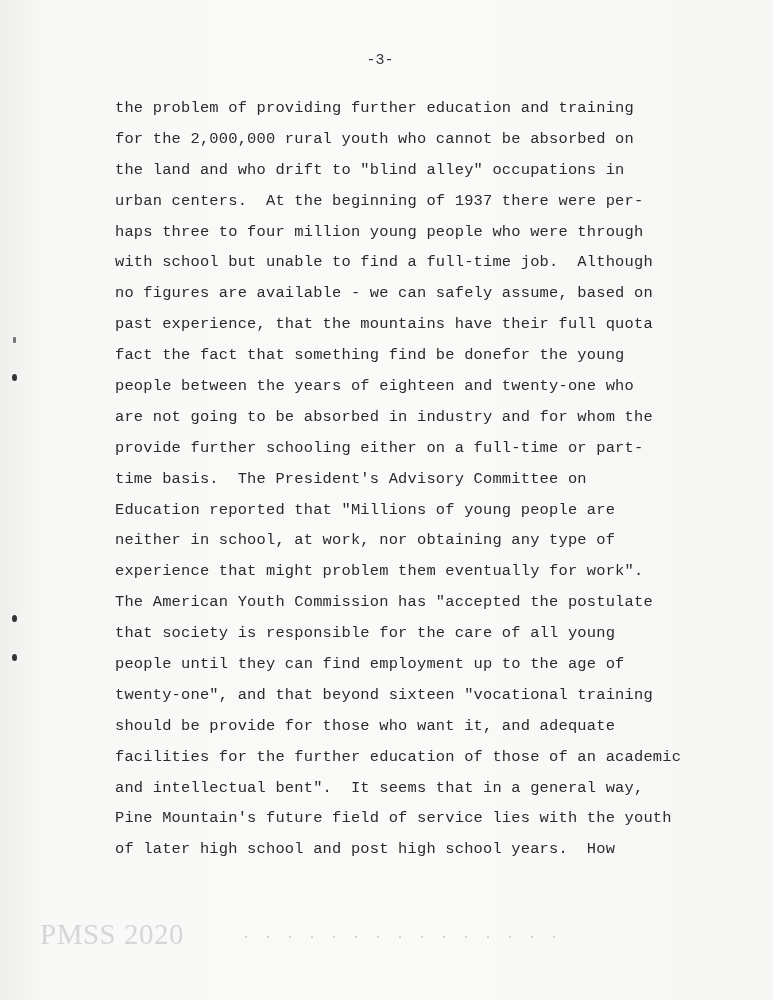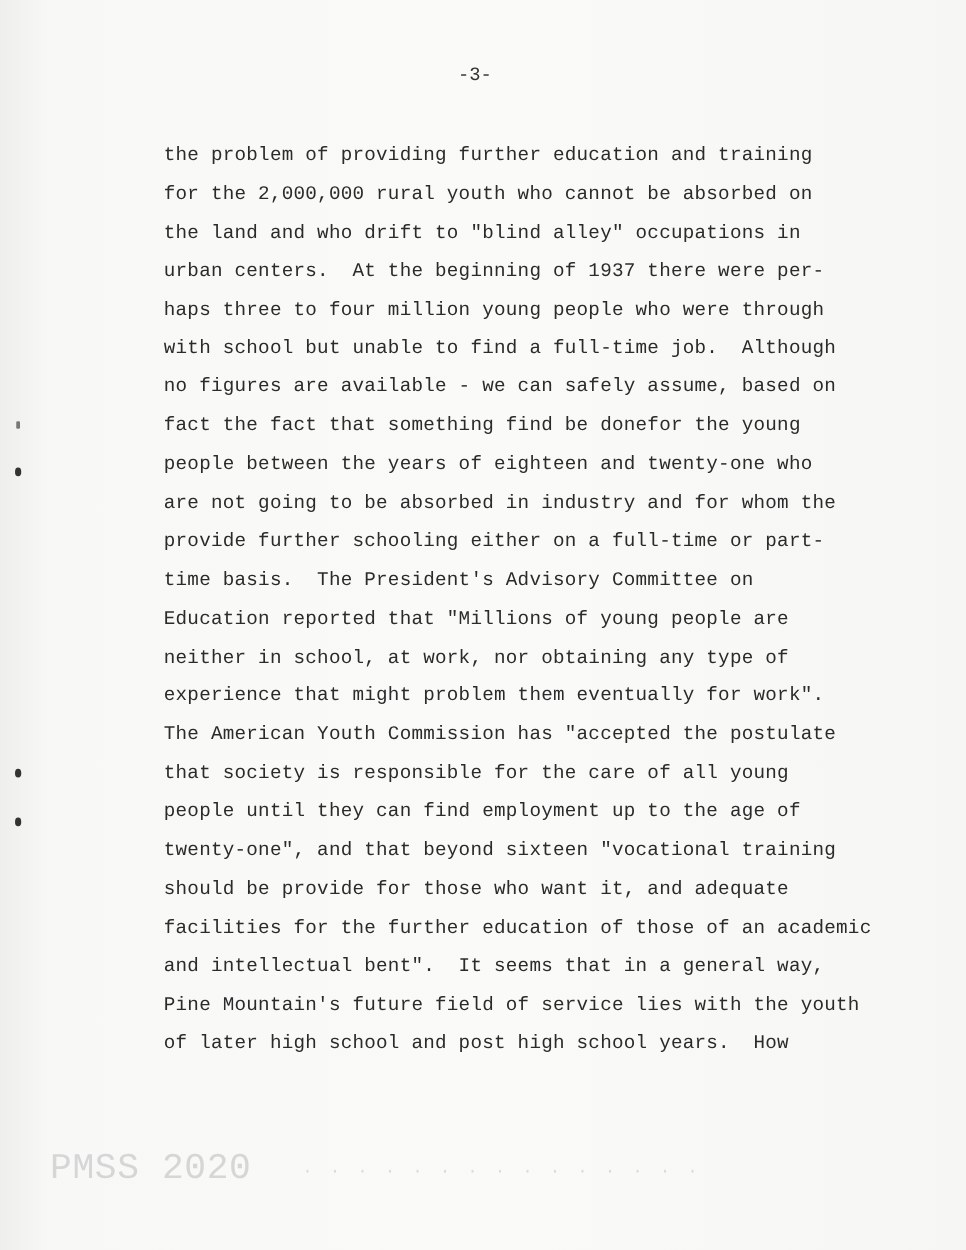--- a/index.html
+++ b/index.html
@@ -30,21 +30,21 @@
     text-align: center;
     font-size: 15px;
     letter-spacing: 0px;
     color: #333;
   }
   .body-text {
     position: absolute;
     top: 93px;
     left: 115px;
     width: 600px;
-    margin: 16px;
+    margin: 0;
     padding: 0;
     list-style: none;
   }
   .body-text li {
     height: 30.9px;
     line-height: 30.9px;
     font-size: 15.4px;
     white-space: pre;
     letter-spacing: 0.2px;
     color: #2b2b2b;
@@ -55,21 +55,21 @@
     border-radius: 50%;
   }
   .mark-1 { left: 13px; top: 337px; width: 3px; height: 6px; background: #777; border-radius: 1px; }
   .mark-2 { left: 12px; top: 374px; width: 5px; height: 7px; }
   .mark-3 { left: 12px; top: 615px; width: 5px; height: 7px; }
   .mark-4 { left: 12px; top: 654px; width: 5px; height: 7px; }
   .watermark {
     position: absolute;
     left: 40px;
     top: 918px;
-    font-family: Liberation Mono, monospace;
+    font-family: Liberation Serif, serif;
     font-size: 29px;
     color: #d6d6d6;
     letter-spacing: 0.5px;
   }
   .speck-row {
     position: absolute;
     left: 235px;
     top: 935px;
     width: 340px;
     height: 4px;
@@ -86,20 +86,21 @@
   <div class="page-number">-3-</div>
 
   <ol class="body-text">
     <li>the problem of providing further education and training</li>
     <li>for the 2,000,000 rural youth who cannot be absorbed on</li>
     <li>the land and who drift to "blind alley" occupations in</li>
     <li>urban centers.  At the beginning of 1937 there were per-</li>
     <li>haps three to four million young people who were through</li>
     <li>with school but unable to find a full-time job.  Although</li>
     <li>no figures are available - we can safely assume, based on</li>
+    <li>past experience, that the mountains have their full quota</li>
     <li>fact the fact that something find be donefor the young</li>
     <li>people between the years of eighteen and twenty-one who</li>
     <li>are not going to be absorbed in industry and for whom the</li>
     <li>provide further schooling either on a full-time or part-</li>
     <li>time basis.  The President's Advisory Committee on</li>
     <li>Education reported that "Millions of young people are</li>
     <li>neither in school, at work, nor obtaining any type of</li>
     <li>experience that might problem them eventually for work".</li>
     <li>The American Youth Commission has "accepted the postulate</li>
     <li>that society is responsible for the care of all young</li>

